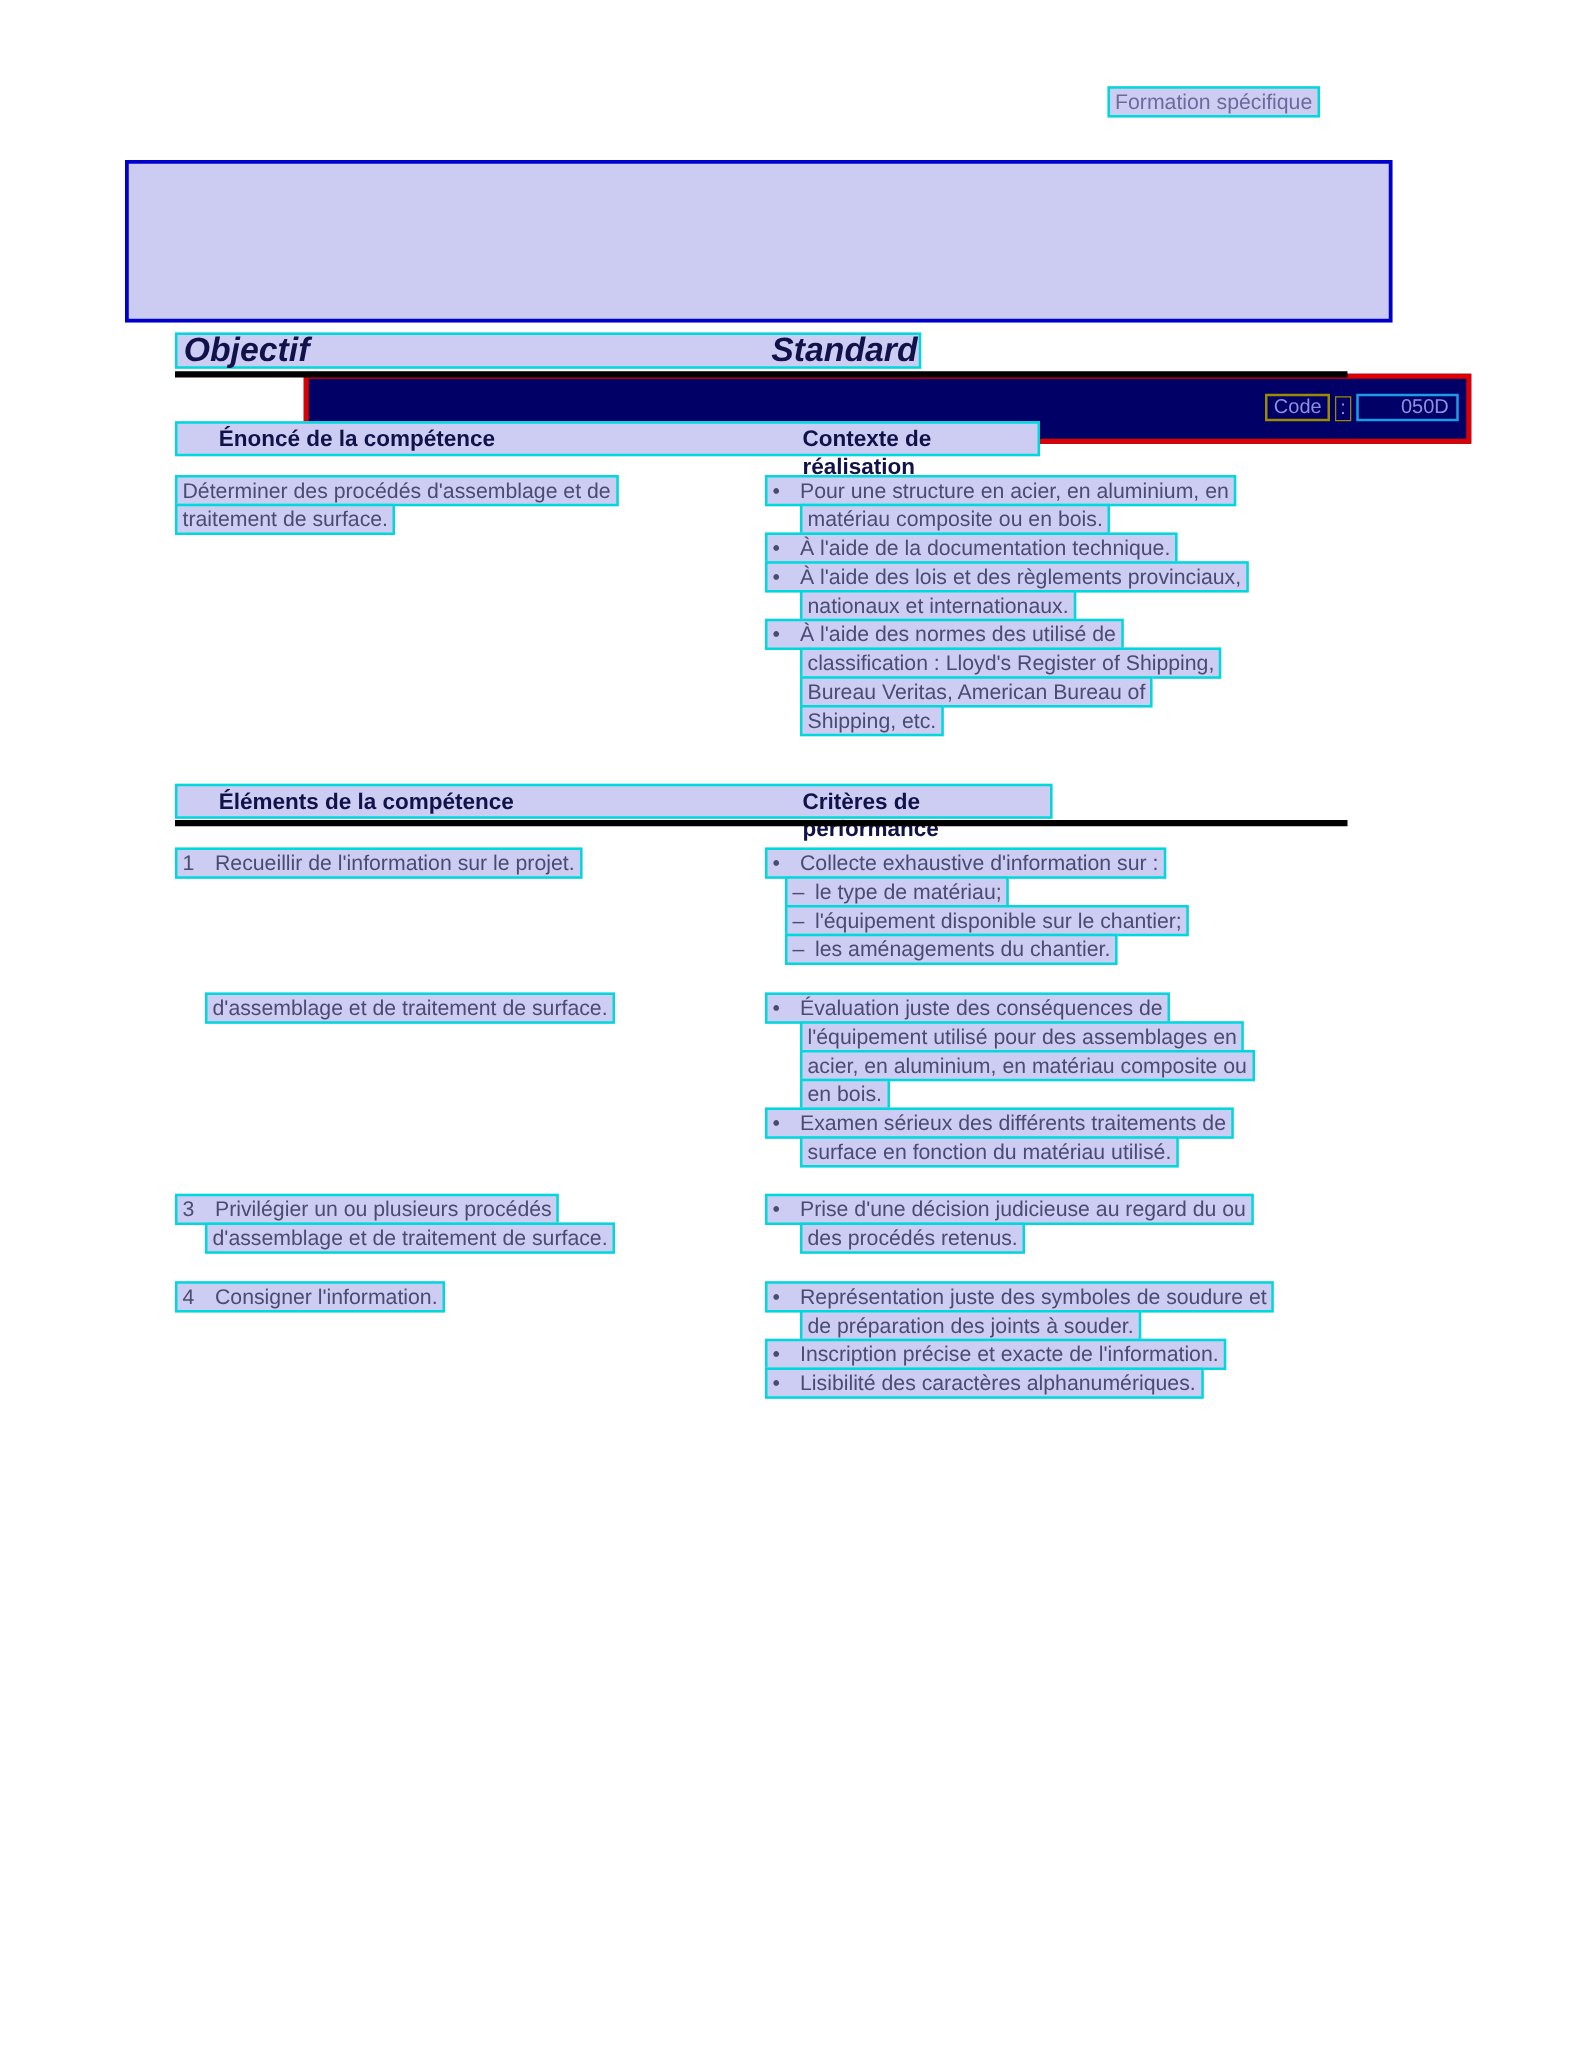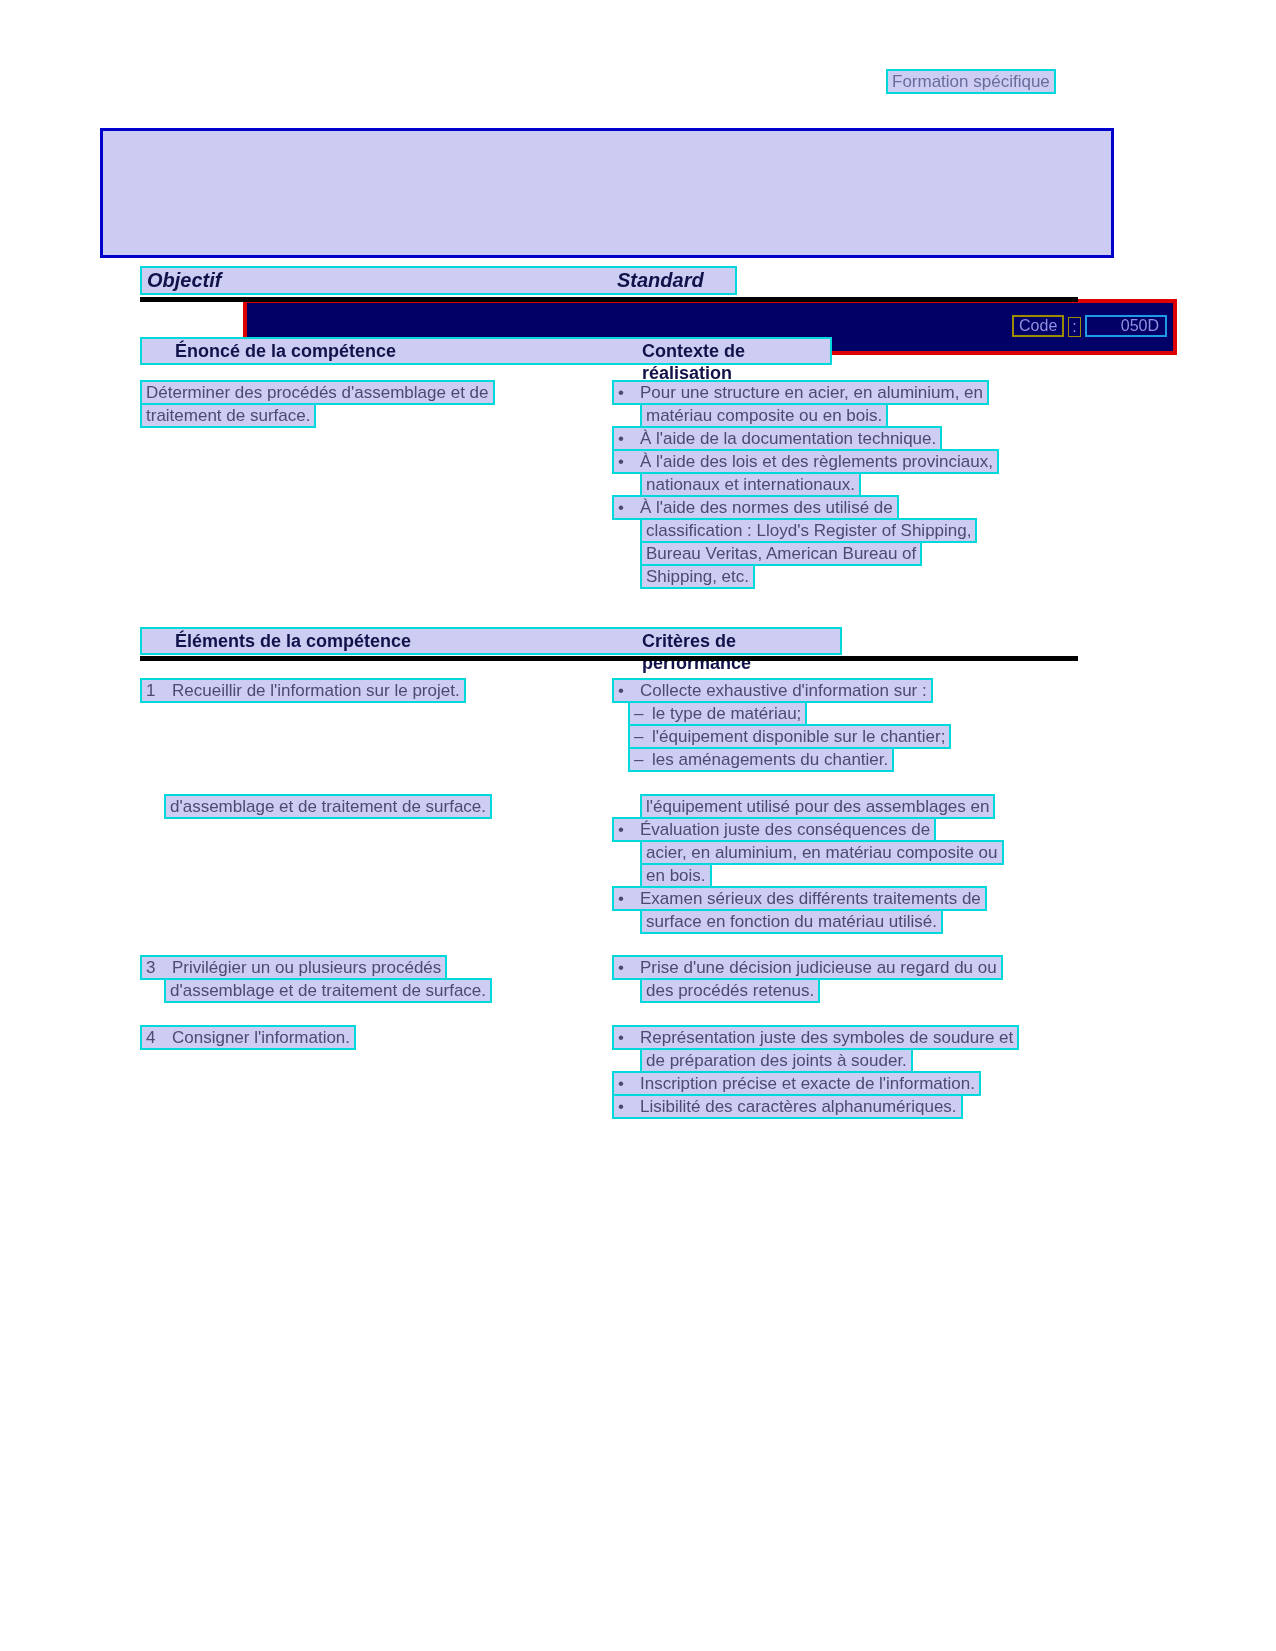--- a/index.html
+++ b/index.html
@@ -29,21 +29,21 @@
   .code-row{position:absolute;right:6px;top:12px;display:flex;align-items:flex-end;gap:4px;
             color:var(--code_text,#9090e0);font-size:16px;line-height:18px;}
   .code-label{border:2px solid var(--code_border_label,#9c8a00);padding:0 5px;}
   .code-colon{border:1px solid var(--code_border_label,#9c8a00);padding:0 3px;}
   .code-value{border:2px solid var(--code_border_value,#1f9ae6);padding:0 6px 0 34px;text-align:right;}
 
   .band{position:absolute;background:var(--hl_fill,#cdcdf4);
         border:2px solid var(--hl_border,#00d9db);}
   .obj-band{left:140px;top:266px;width:593px;height:25px;}
   .obj-band span{position:absolute;top:0;font-weight:bold;font-style:italic;
-                 font-size:20px;line-height:25px;color:var(--text_dark,#12124a);}
+                 font-size:27px;line-height:25px;color:var(--text_dark,#12124a);}
   .obj-band .obj{left:5px;}
   .obj-band .std{left:475px;}
   .hdr-band{height:24px;}
   .hdr-band span{position:absolute;top:1px;font-weight:bold;font-size:18px;
                  line-height:22px;color:var(--text_dark,#12124a);margin-left:28px;}
   .enonce-band{left:140px;top:337px;width:688px;}
   .elements-band{left:140px;top:627px;width:698px;}
   .hdr-left{left:5px;}
   .hdr-right{left:472px;}
 
@@ -134,22 +134,22 @@
       <div class="line sub"><span class="hl"><span class="mk dash">–</span><span>l'équipement disponible sur le chantier;</span></span></div>
       <div class="line sub"><span class="hl"><span class="mk dash">–</span><span>les aménagements du chantier.</span></span></div>
     </div>
   </div>
 
   <div class="row row-item2">
     <div class="lcol">
       <div class="line contL"><span class="hl">d'assemblage et de traitement de surface.</span></div>
     </div>
     <div class="rcol">
+      <div class="line"><span class="hl"><span class="mk">•</span><span>Évaluation juste des conséquences de</span></span></div>
       <div class="line cont"><span class="hl">l'équipement utilisé pour des assemblages en</span></div>
-      <div class="line"><span class="hl"><span class="mk">•</span><span>Évaluation juste des conséquences de</span></span></div>
       <div class="line cont"><span class="hl">acier, en aluminium, en matériau composite ou</span></div>
       <div class="line cont"><span class="hl">en bois.</span></div>
       <div class="line"><span class="hl"><span class="mk">•</span><span>Examen sérieux des différents traitements de</span></span></div>
       <div class="line cont"><span class="hl">surface en fonction du matériau utilisé.</span></div>
     </div>
   </div>
 
   <div class="row row-item3">
     <div class="lcol">
       <div class="line"><span class="hl"><span class="mk num">3</span><span>Privilégier un ou plusieurs procédés</span></span></div>

